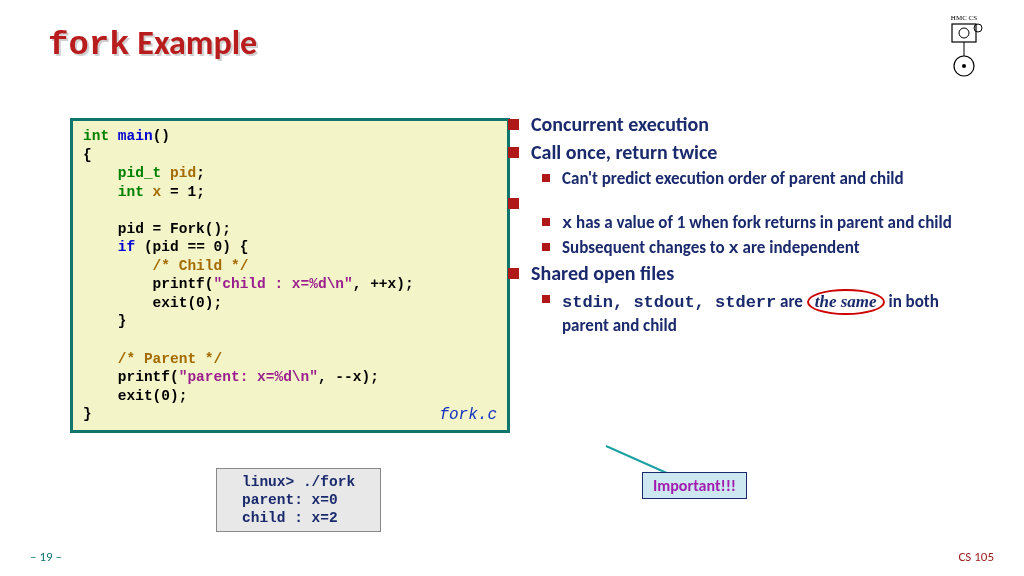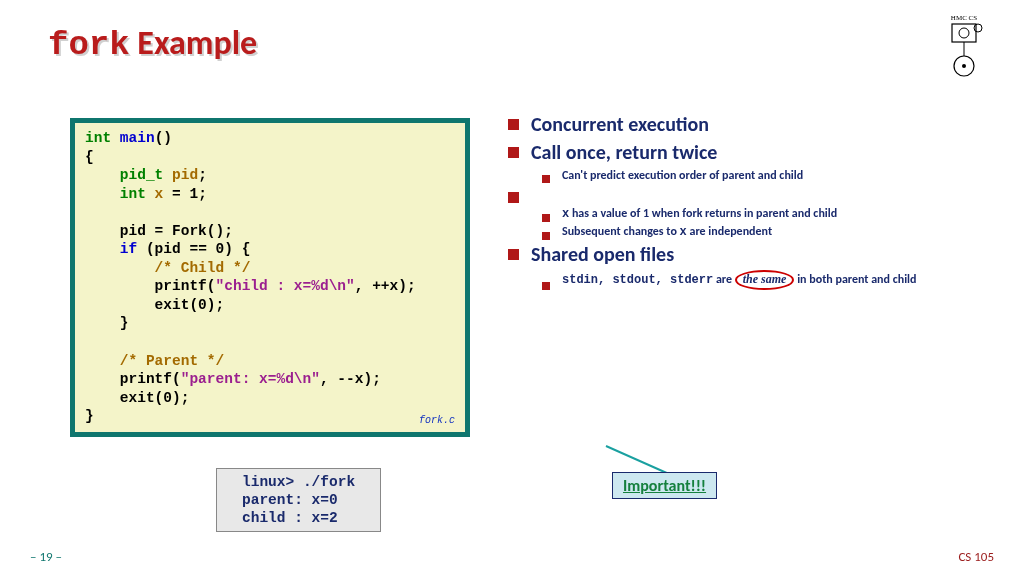--- a/index.html
+++ b/index.html
@@ -25,23 +25,23 @@
     position: absolute;
     top: 10px;
     right: 30px;
     width: 60px;
     height: 70px;
   }
   .codebox {
     position: absolute;
     top: 118px;
     left: 70px;
-    width: 400px;
+    width: 440px;
     background: #f4f4c9;
-    border: 5px solid #0f766e;
+    border: 3px solid #0f766e;
     font-family: "Courier New", monospace;
     font-size: 14.5px;
     font-weight: bold;
     line-height: 1.28;
     padding: 6px 10px;
     white-space: pre;
   }
   .k-type { color: #008000; }
   .k-name { color: #0000d0; }
   .k-var  { color: #a36a00; }
@@ -49,21 +49,21 @@
   .k-cmt  { color: #a36a00; }
   .k-str  { color: #9b1f8f; }
   .filename {
     position: absolute;
     bottom: 4px;
     right: 10px;
     font-family: "Courier New", monospace;
     font-style: italic;
     font-weight: normal;
     color: #1030c0;
-    font-size: 10px;
+    font-size: 16px;
   }
   .termbox {
     position: absolute;
     top: 468px;
     left: 216px;
     background: #e8e8e8;
     border: 1px solid #888;
     font-family: "Courier New", monospace;
     font-size: 14.5px;
     font-weight: bold;
@@ -89,24 +89,24 @@
   }
   .b1 .sq {
     width: 11px; height: 11px;
     background: #b01818;
     margin-top: 7px;
     margin-right: 12px;
     flex-shrink: 0;
   }
   .b2 {
     display: flex;
-    align-items: flex-end;
+    align-items: flex-start;
     margin-left: 34px;
     margin-bottom: 2px;
-    font-size: 12px;
+    font-size: 17px;
     font-weight: bold;
     line-height: 1.25;
   }
   .b2 .sq2 {
     width: 8px; height: 8px;
     background: #b01818;
     margin-top: 6px;
     margin-right: 12px;
     flex-shrink: 0;
   }
@@ -115,28 +115,27 @@
     border: 2px solid #c00;
     border-radius: 50%;
     padding: 0 6px 1px 6px;
     font-style: italic;
     display: inline-block;
     font-family: Liberation Serif, serif;
   }
   .callout {
     position: absolute;
     top: 472px;
-    left: 612px;
+    left: 642px;
     background: #cde8f0;
     border: 1.5px solid #1a2a6c;
-    color: #15803d;
+    color: #a21caf;
     font-weight: bold;
     font-size: 16px;
     padding: 3px 10px;
-    text-decoration: underline;
   }
   .callout-line {
     position: absolute;
     top: 444px;
     left: 604px;
   }
   .pagenum {
     position: absolute;
     bottom: 12px;
     left: 30px;

